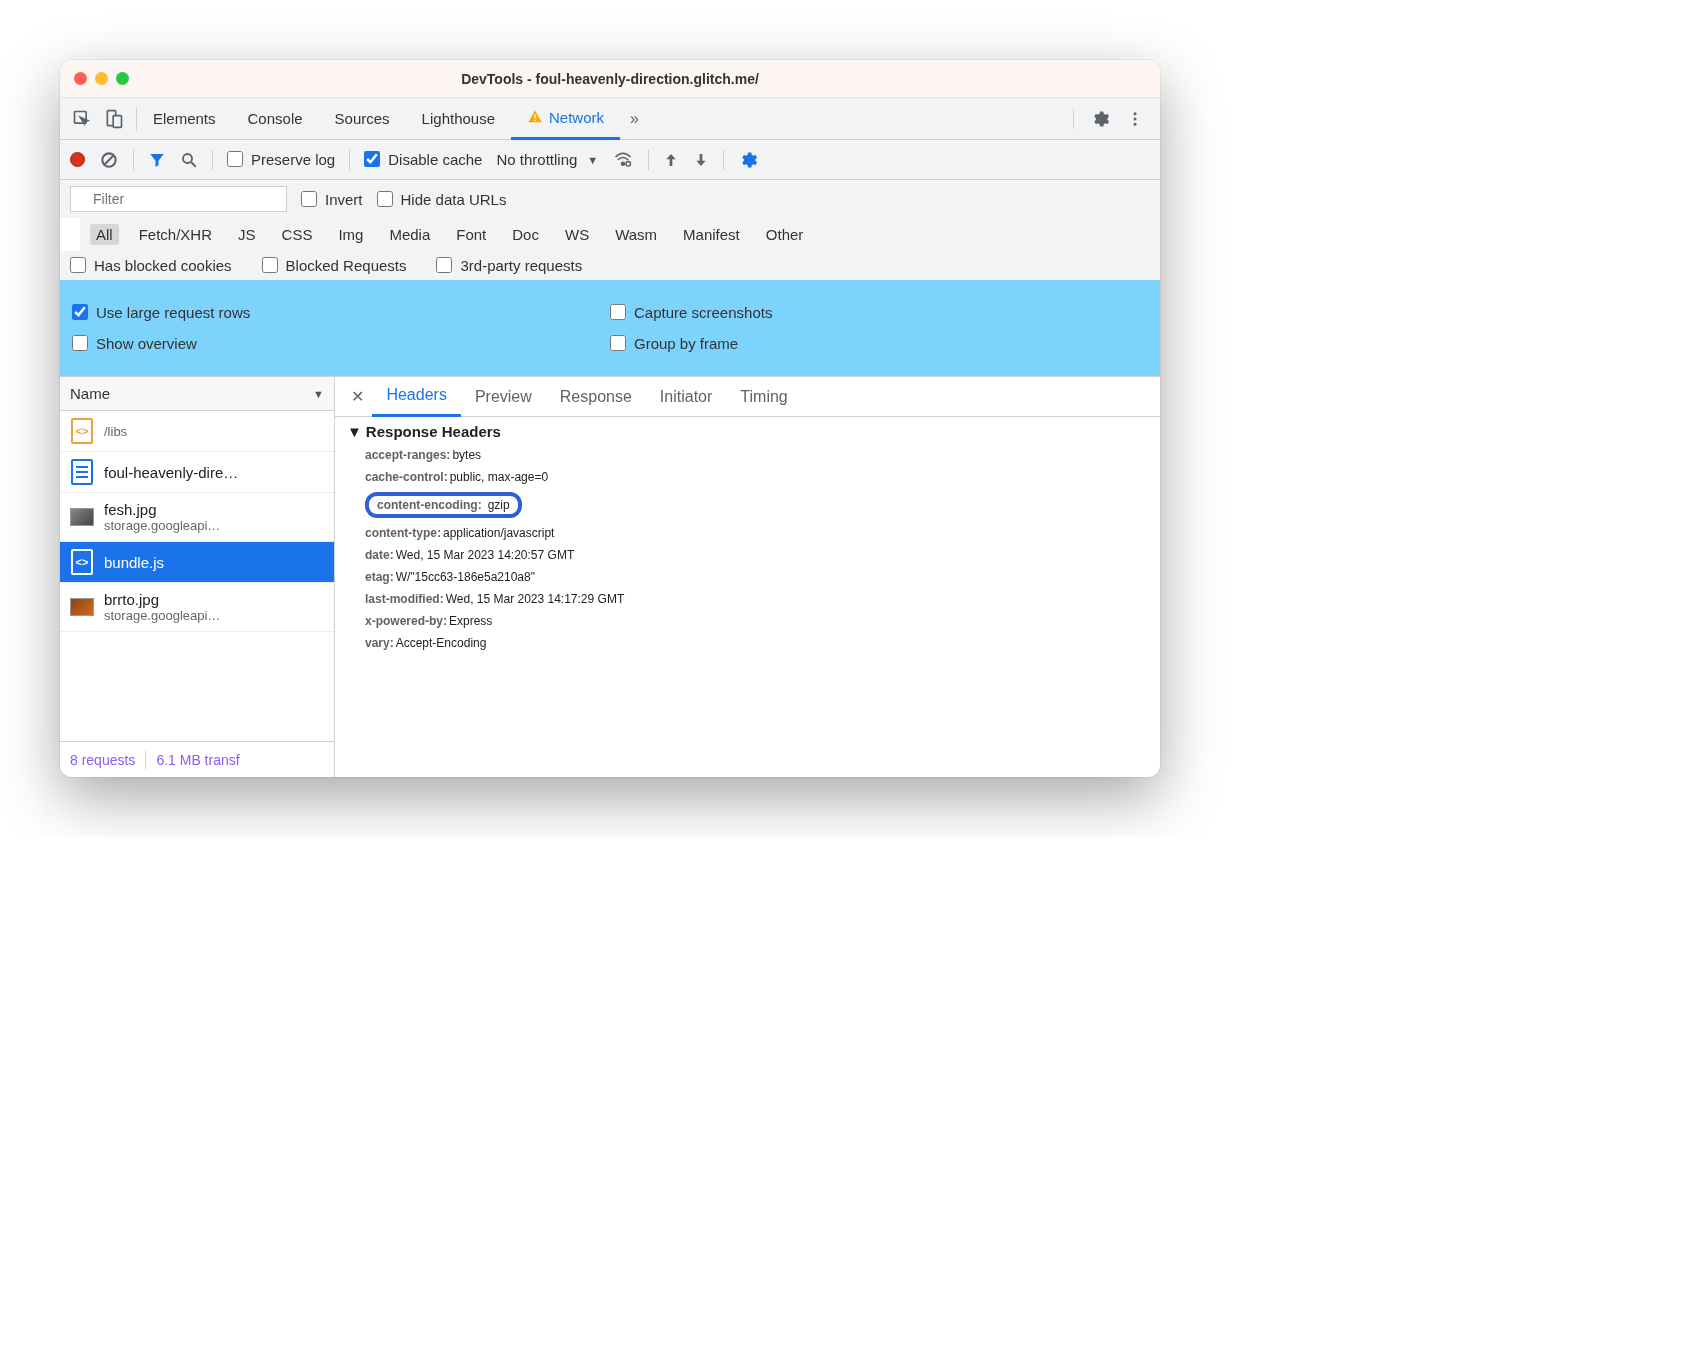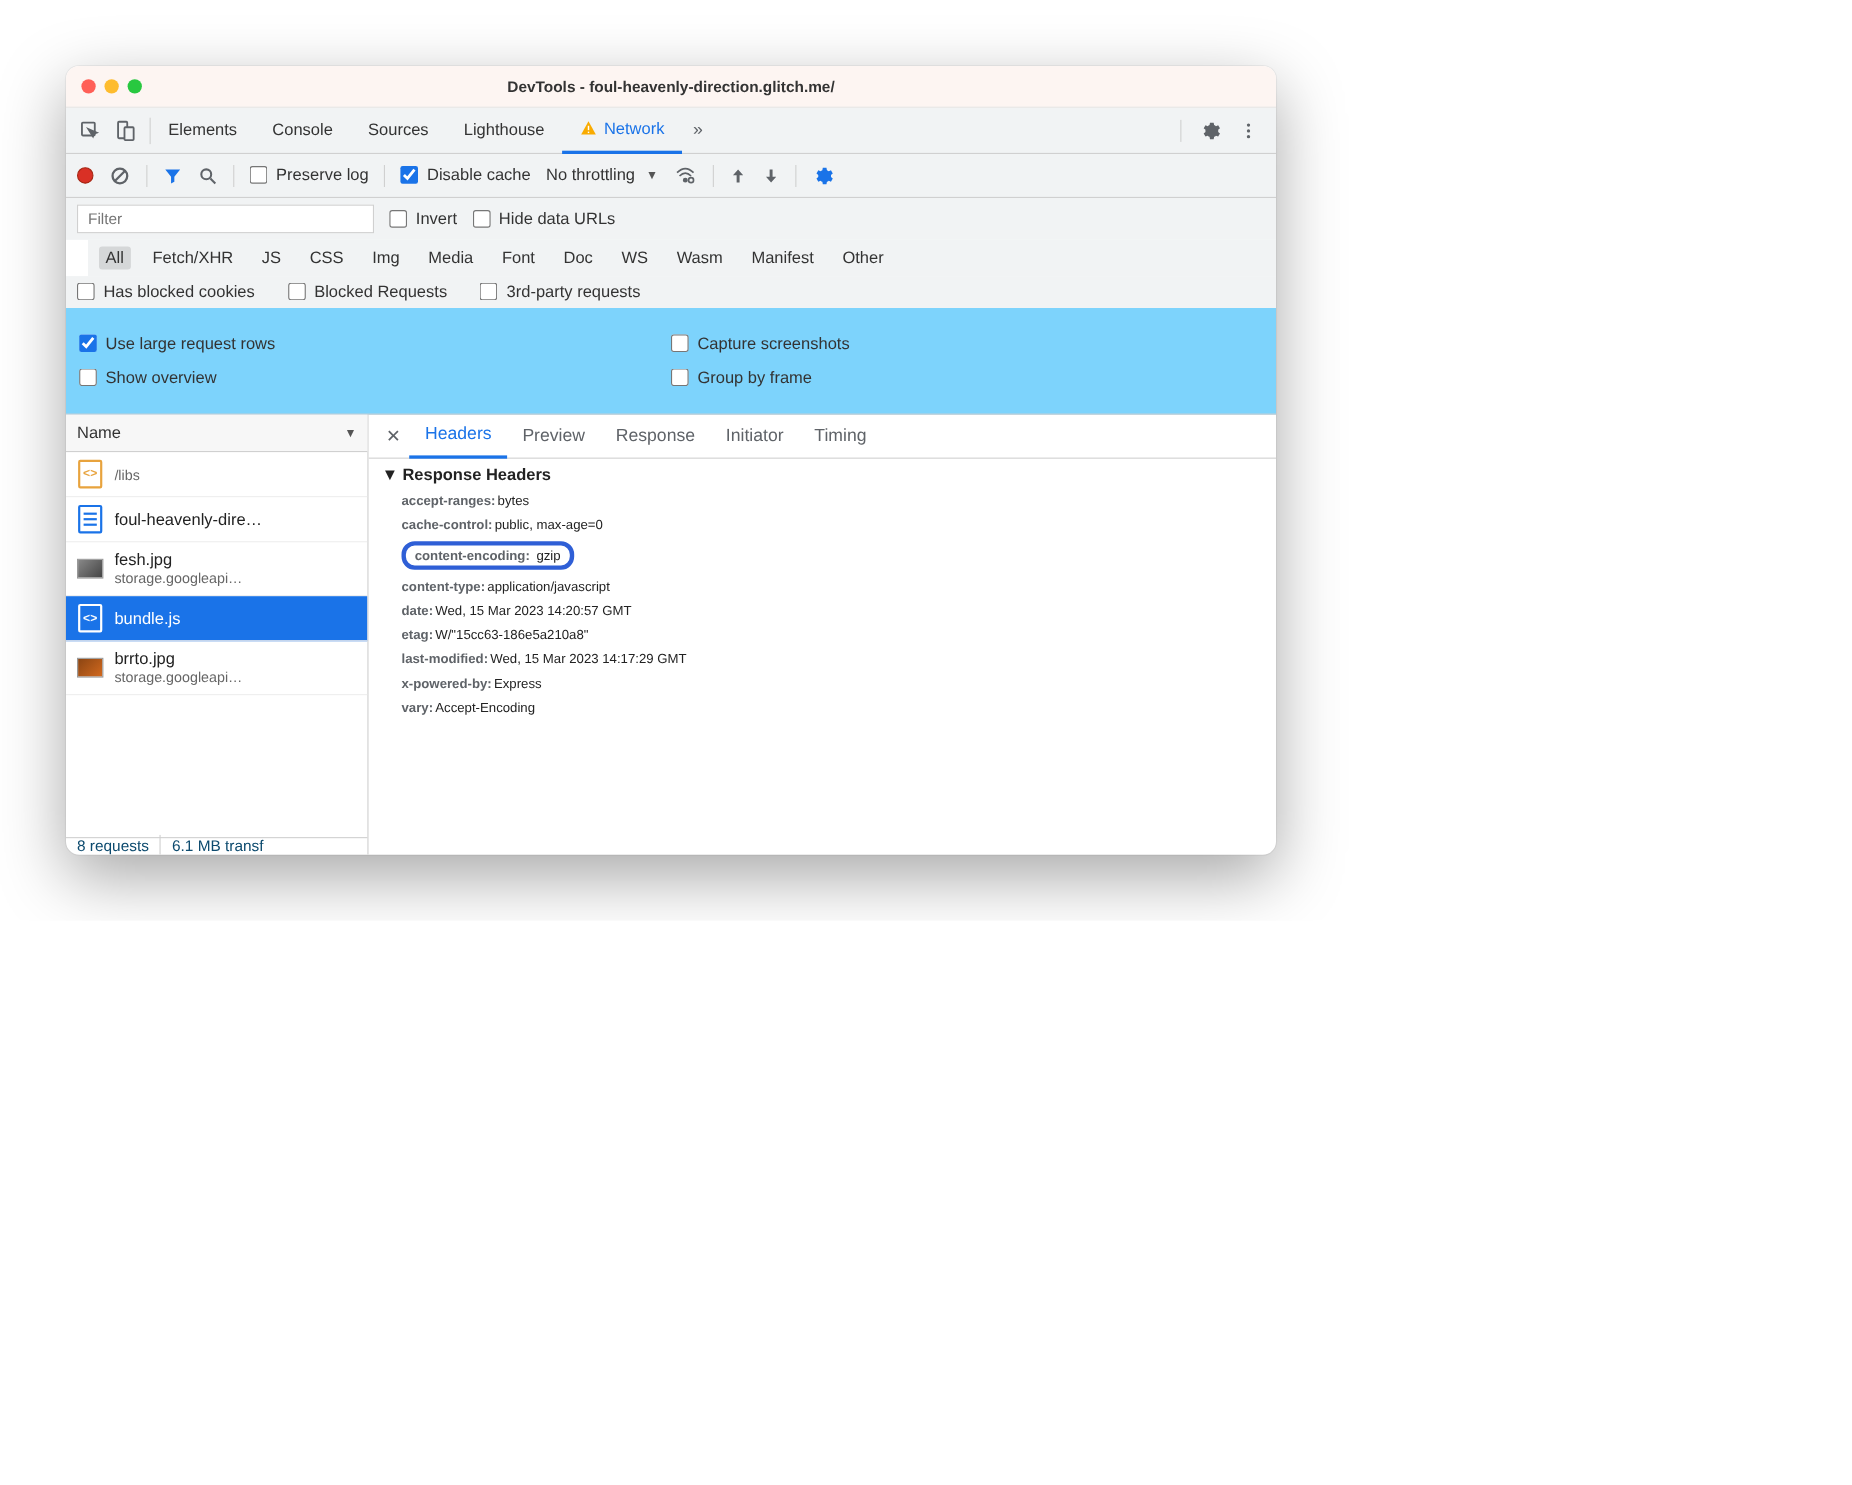--- a/index.html
+++ b/index.html
@@ -21,41 +21,41 @@
 .gear, .kebab, .more-chevrons { color:#5f6368; }
 .warn-tri { width:16px; height:16px; }
 .toolbar2 { height:40px; background:#f1f3f4; display:flex; align-items:center; padding:0 10px; gap:14px; border-bottom:1px solid #d0d0d0; }
 .rec-dot { width:15px; height:15px; border-radius:50%; background:#d93025; border:1px solid #a52714; }
 .ban-icon, .funnel, .mag, .wifi-gear, .uparrow, .dnarrow, .gear-blue { color:#5f6368; }
 .sep { width:1px; height:20px; background:#d0d0d0; }
 .chk { display:flex; align-items:flex-start; gap:8px; font-size:15px; color:#333; }
 .chk input[type="checkbox"] { width:16px; height:16px; accent-color:#1a73e8; }
 .throttling { font-size:15px; color:#333; display:flex; align-items:center; gap:10px; }
 .filter-row { background:#f1f3f4; padding:6px 10px; display:flex; align-items:center; gap:14px; }
-.filter-input { width:270px; height:26px; border:1px solid #d0d0d0; background:#fff; padding:2px 9px; font-size:14px; color:#666; }
+.filter-input { width:217px; height:26px; border:1px solid #d0d0d0; background:#fff; padding:2px 22px; font-size:14px; color:#666; }
 .type-row { background:#f1f3f4; padding:6px 10px; display:flex; align-items:center; gap:14px; font-size:15px; color:#333; flex-wrap:wrap;margin-left:20px; }
 .chip { padding:2px 6px; border-radius:3px; cursor:pointer; }
 .chip.active { background:#d5d7d8; }
 .checksets { background:#f1f3f4; padding:6px 10px; display:flex; gap:30px; font-size:15px; color:#333; }
 .checksets .chk { gap:8px; }
 .opts-row { background:#7dd3fc; padding:24px 12px; display:flex; font-size:15px; color:#333; border-bottom:1px solid #d0d0d0; }
 .opts-row .col { flex:1; display:flex; flex-direction:column; gap:14px; }
 .split { display:flex; height:400px; }
 .pane-left { width:275px; border-right:1px solid #d0d0d0; display:flex; flex-direction:column; }
 .name-header { height:34px; border-bottom:1px solid #d0d0d0; display:flex; align-items:center; justify-content:space-between; padding:0 10px; font-size:15px; color:#333; background:#f7f7f7; }
 .tri-down { font-size:11px; color:#555; }
 .req-list { flex:1; overflow:auto; }
 .req { display:flex; align-items:center; gap:10px; padding:8px 10px; border-bottom:1px solid #eee; cursor:pointer; }
 .req .ico { width:24px; height:24px; flex-shrink:0; display:flex; align-items:center; justify-content:center; }
 .req .texts { overflow:hidden; }
 .req .line1 { font-size:15px; color:#222; white-space:nowrap; overflow:hidden; text-overflow:ellipsis; }
 .req .line2 { font-size:13px; color:#666; white-space:nowrap; overflow:hidden; text-overflow:ellipsis; }
 .req.selected { background:#1a73e8; }
 .req.selected .line1, .req.selected .line2 { color:#fff; }
-.status-bar { height:16px; border-top:1px solid #d0d0d0; display:flex; align-items:flex-end; padding:0 10px; font-size:14px; color:#0c4a6e; gap:10px; }
+.status-bar { height:36px; border-top:1px solid #d0d0d0; display:flex; align-items:center; padding:0 10px; font-size:14px; color:#8b5cf6; gap:10px; }
 .status-bar .ssep { width:1px; height:18px; background:#d0d0d0; }
 .pane-right { flex:1; display:flex; flex-direction:column; overflow:hidden; }
 .detail-tabs { height:40px; display:flex; align-items:center; border-bottom:1px solid #d0d0d0; padding:0 8px; gap:0; }
 .dtab { padding:0 14px; height:40px; display:flex; align-items:center; font-size:16px; color:#5f6368; cursor:pointer; }
 .dtab.active { color:#1a73e8; border-bottom:3px solid #1a73e8; font-weight:500; }
 .close-x { padding:0 8px; color:#5f6368; cursor:pointer; font-size:16px; }
 .hdrs { padding:6px 12px; overflow:auto; flex:1; }
 .section-header { font-size:15px; font-weight:700; color:#222; display:flex; align-items:center; gap:4px; margin-bottom:8px; }
 .hdr-line { font-size:12px; margin:8px 0 8px 18px; font-family:ui-monospace,Menlo,Consolas,monospace; display:flex; gap:2px; }
 .hdr-name { color:#5f6368; font-weight:600; }

